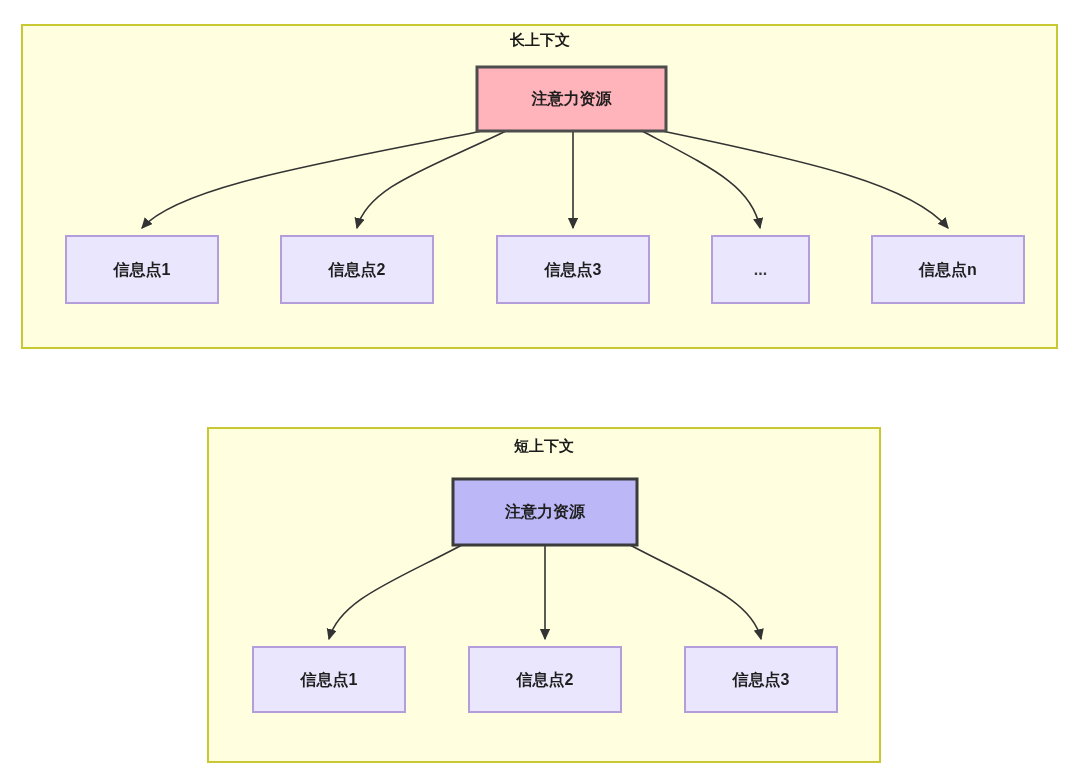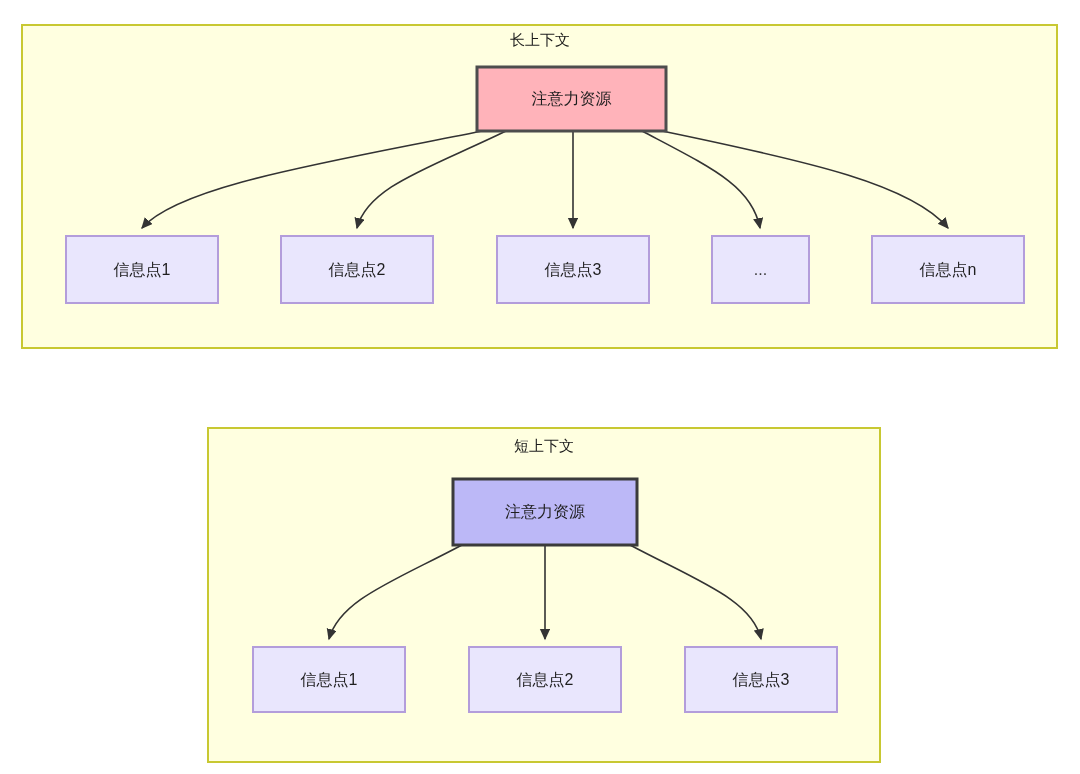--- a/index.html
+++ b/index.html
@@ -10,20 +10,21 @@
   body {
     width: 1080px;
     height: 774px;
     font-family: "Liberation Sans", "DejaVu Sans", sans-serif;
     overflow: hidden;
   }
   #stage {
     position: relative;
     width: 964px;
     height: 774px;
+    font-weight: bold;
   }
   svg#diagram {
     position: absolute;
     left: 0;
     top: 0;
     width: 1080px;
     height: 774px;
     display: block;
   }
   .group-frame {

